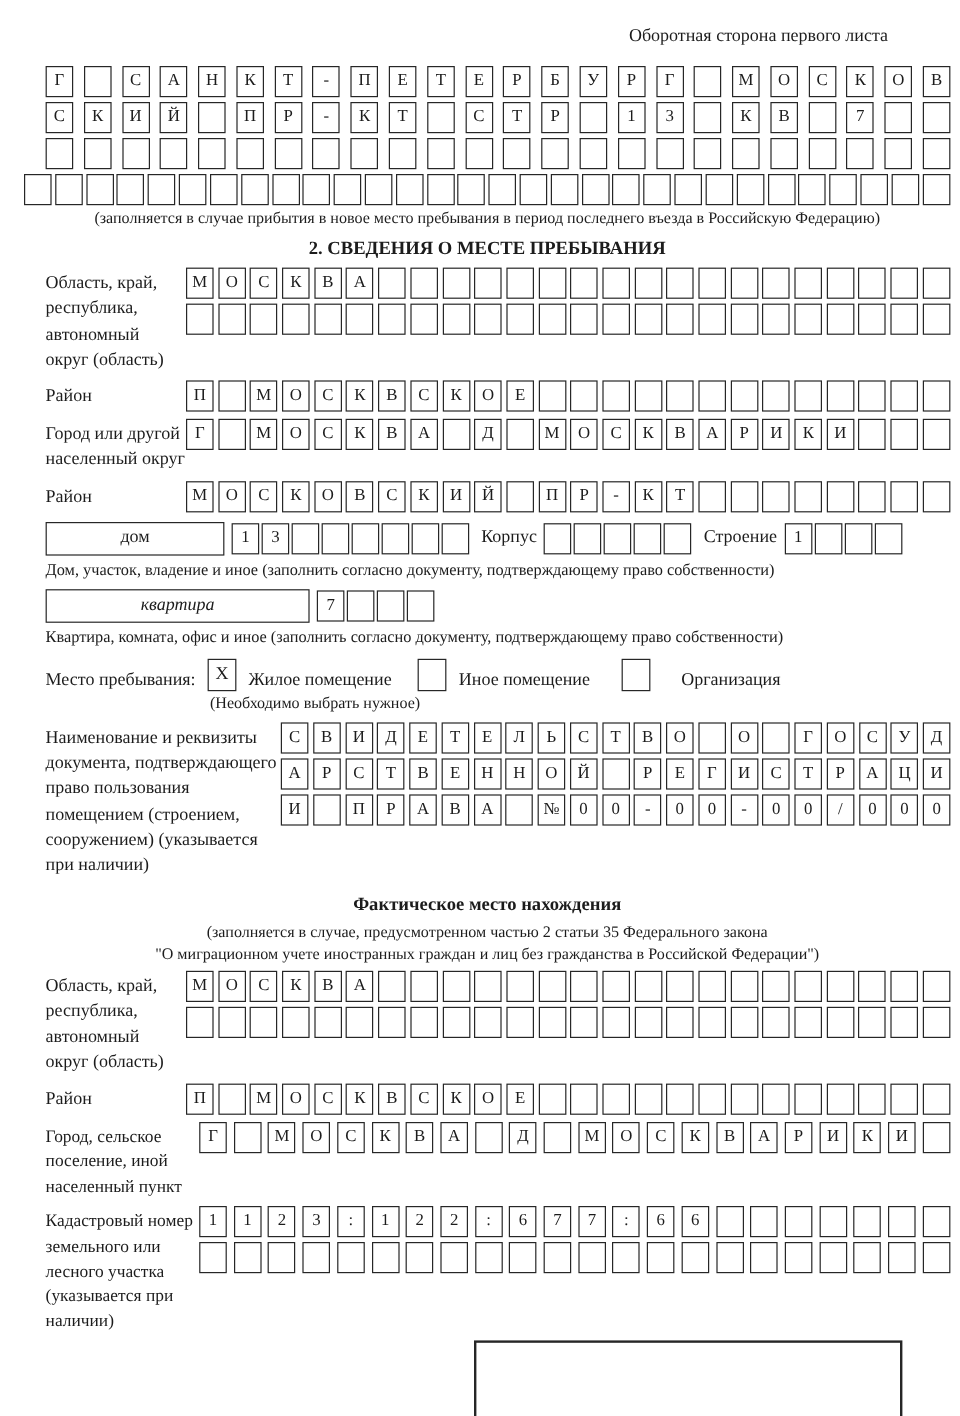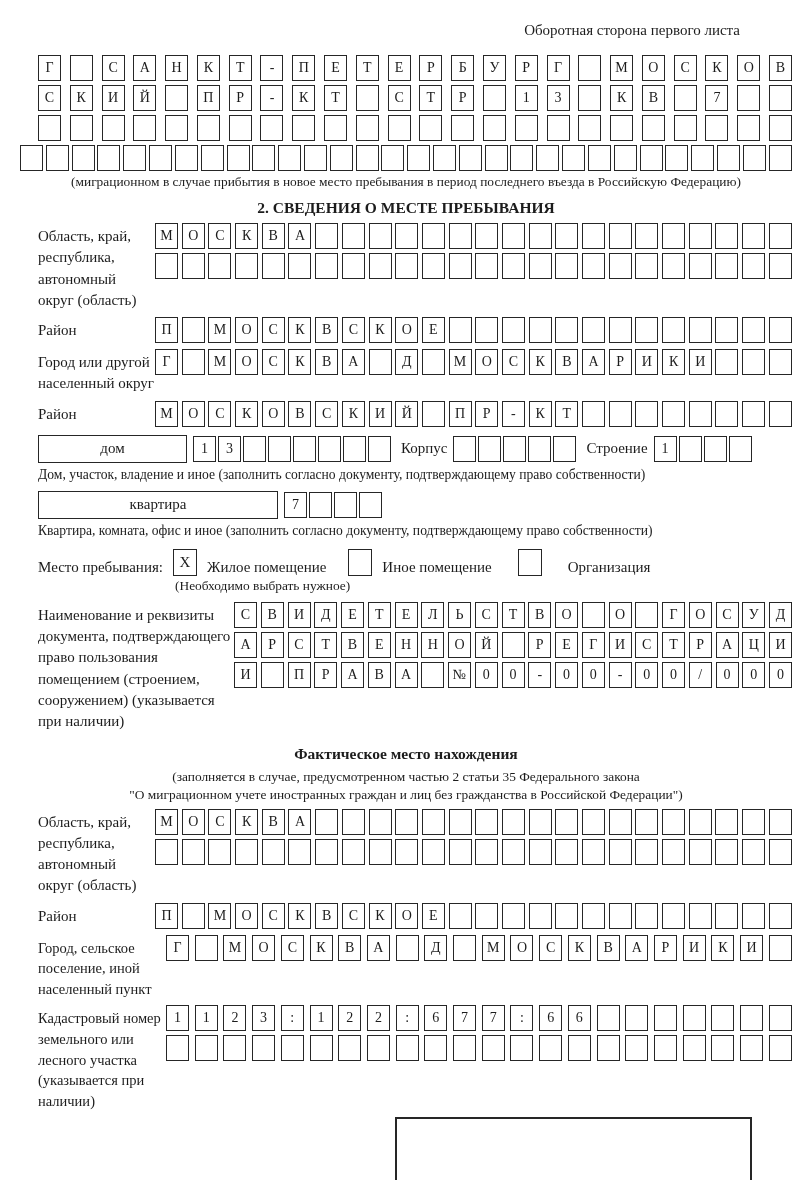--- a/index.html
+++ b/index.html
@@ -21,21 +21,21 @@
     align-items:center; justify-content:center; font-size:14px; flex:0 0 23px; }
   .fullrow { margin:4px 0 2px 0; }
 
   .note { text-align:center; font-size:13.4px; margin-top:3px; }
   .heading { text-align:center; font-size:15.5px; font-weight:bold; margin-top:9px; }
 
   .domrow { display:flex; align-items:center; margin-left:18px; margin-top:8px; }
   .widebox { height:28px; border:1.8px solid #262626; display:flex; align-items:center;
     justify-content:center; font-size:15px; }
   .dombox { width:149px; }
-  .kvbox { width:240px; }
+  .kvbox { width:220px;font-style:italic; }
   .inline-cells { display:flex; gap:2px; margin-left:6px; }
   .inline-cells .cell { flex:0 0 23px; }
   .seglabel { font-size:15px; margin:0 4px 0 10px; }
   .leftnote { font-size:13.6px; margin:4px 0 0 18px; }
 
   .mestorow { display:flex; align-items:flex-end; margin:10px 0 0 18px; font-size:15px; }
   .cb { width:24px; height:27px; border:1.8px solid #262626; display:inline-flex;
     align-items:center; justify-content:center; font-size:15px; margin:0 10px; flex:0 0 24px; }
   .choice-note { font-size:13.4px; margin:2px 0 0 155px; }
 
@@ -157,21 +157,21 @@
       <span class="cell"></span>
       <span class="cell"></span>
       <span class="cell"></span>
       <span class="cell"></span>
       <span class="cell"></span>
       <span class="cell"></span>
       <span class="cell"></span>
       <span class="cell"></span>
       <span class="cell"></span>
     </div>
-  <div class="note">(миграционном в случае прибытия в новое место пребывания в период последнего въезда в Российскую Федерацию)</div>
+  <div class="note">(заполняется в случае прибытия в новое место пребывания в период последнего въезда в Российскую Федерацию)</div>
 
   <div class="heading">2. СВЕДЕНИЯ О МЕСТЕ ПРЕБЫВАНИЯ</div>
 
   <div class="field">
     <div class="flabel w117">Область, край, республика, автономный округ (область)</div>
     <div class="rows">
       <div class="boxrow">
           <span class="cell">М</span>
           <span class="cell">О</span>
           <span class="cell">С</span>

